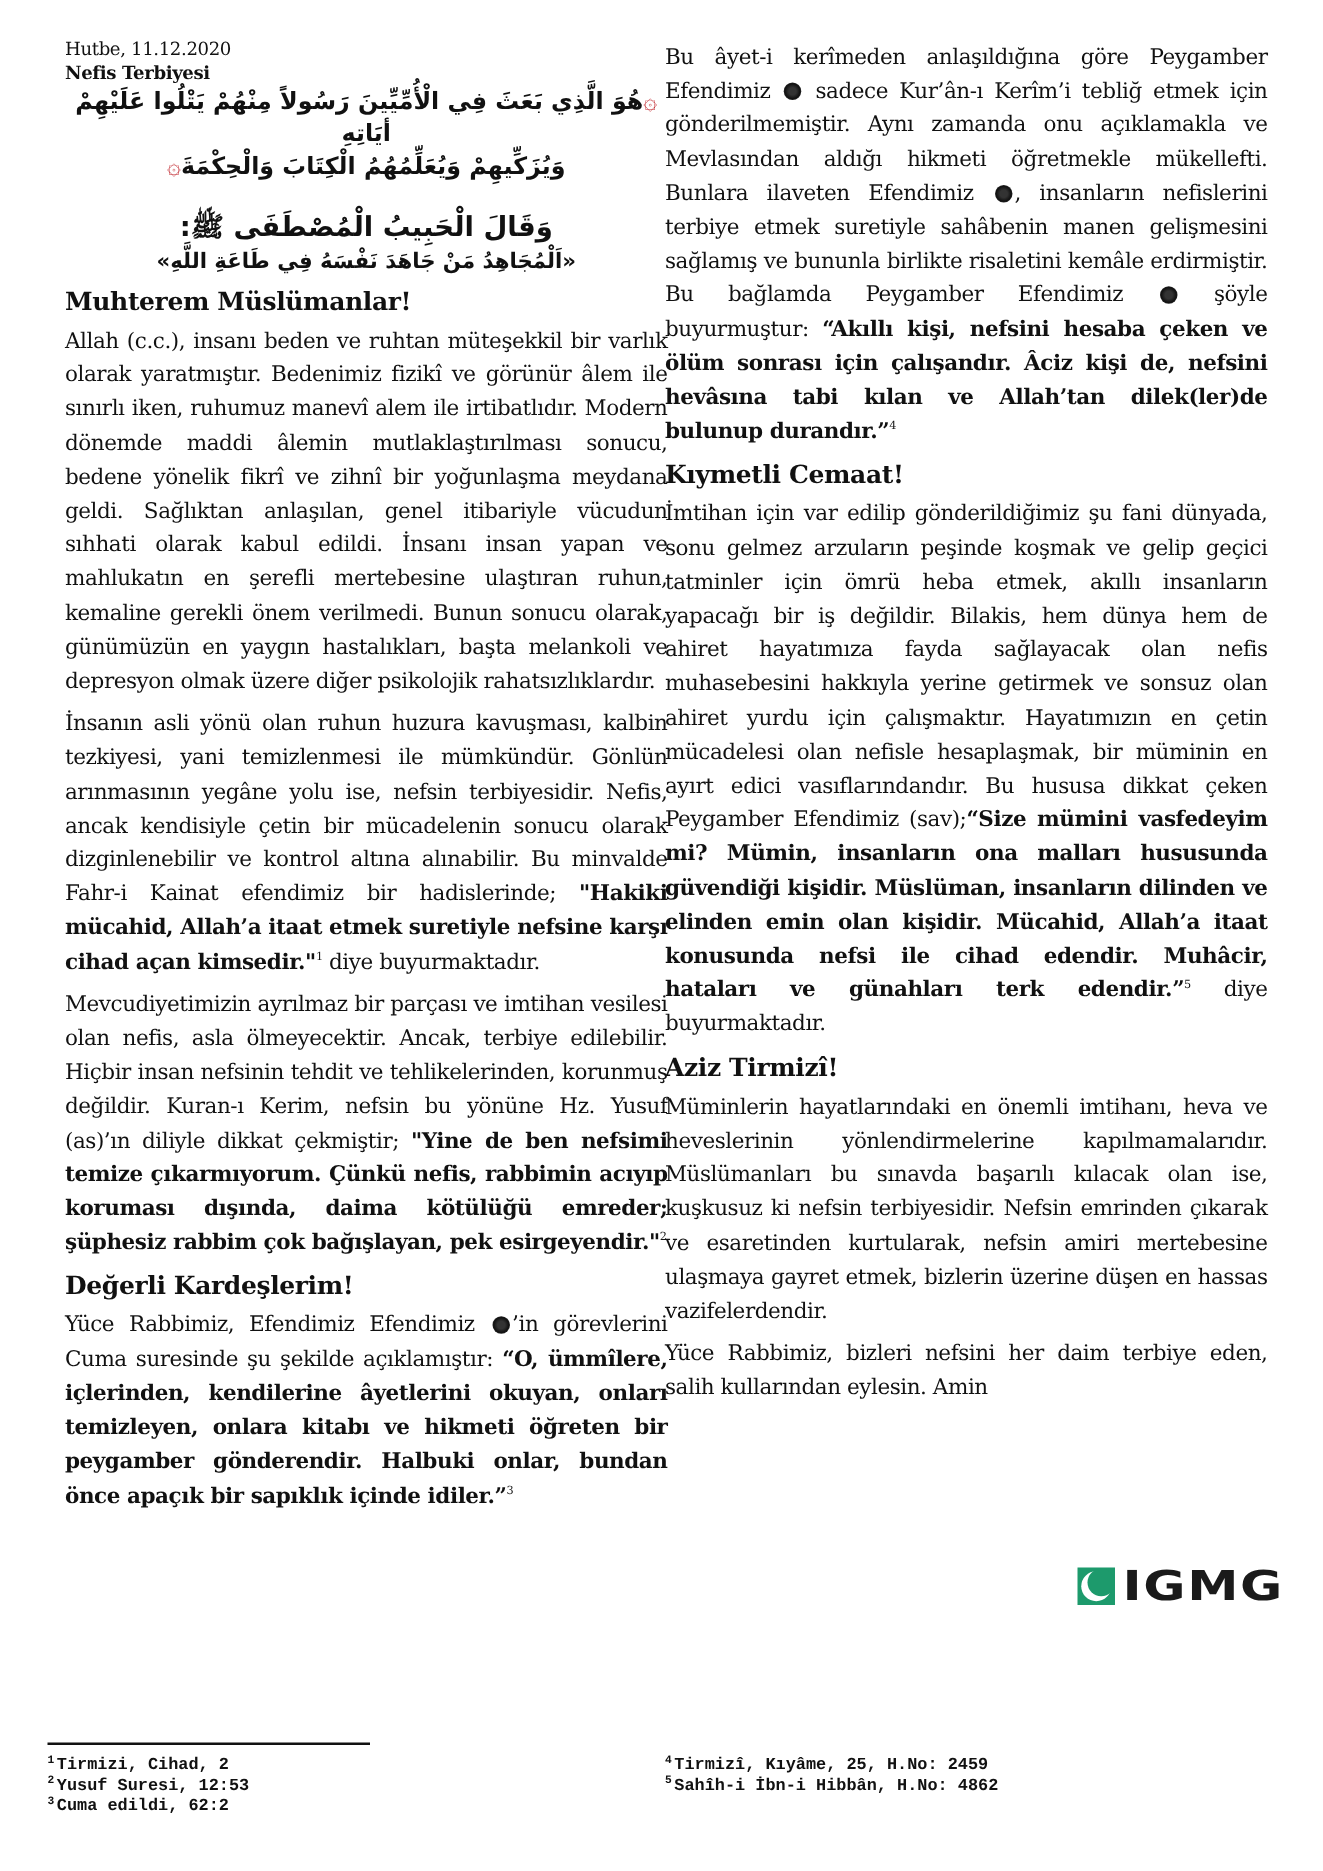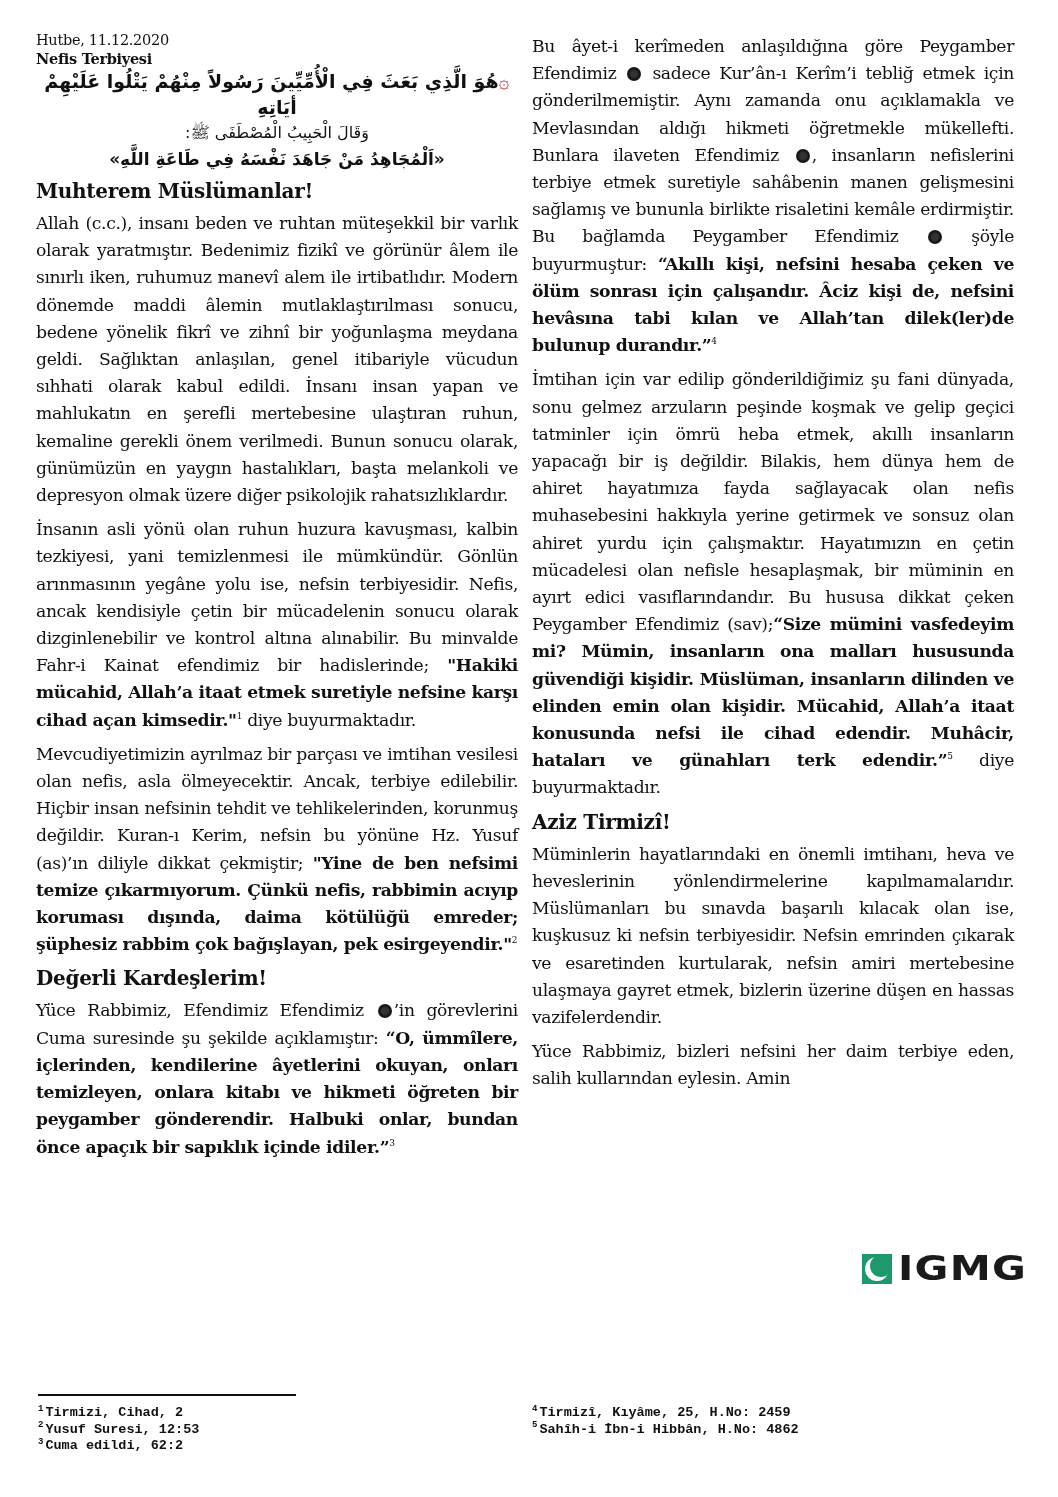--- a/index.html
+++ b/index.html
@@ -1,28 +1,28 @@
 <!DOCTYPE html>
 <html><head>
   <meta charset="utf-8">
   <style>
     html, body { margin: 0; padding: 0; background: #ffffff; }
     body { width: 1058px; height: 1497px; position: relative; overflow: hidden;
            font-family: "DejaVu Serif", "Liberation Serif", serif; color: #111; }
     .col { position: absolute; top: 0; width: 482px; }
-    .col-left { left: 36px; }
+    .col-left { left: 52px; }
     .col-right { left: 532px; }
     .para { font-size: 17.2px; line-height: 27.2px; text-align: justify; margin: 0 0 7px 0; letter-spacing: -0.35px; }
     .para b { font-weight: bold; }
     .heading { font-size: 20px; font-weight: bold; line-height: 26px; margin: 0 0 6px 0; letter-spacing: -0.3px; }
     .meta-date { font-size: 14.5px; line-height: 20px; margin-top: 30px; letter-spacing: -0.3px; }
     .meta-title { font-size: 14.5px; font-weight: bold; line-height: 18px; letter-spacing: -0.3px; }
     .arabic { direction: rtl; text-align: center; font-family: "DejaVu Sans", sans-serif; line-height: 26px; }
     .arabic.verse { font-size: 19px; font-weight: bold; }
-    .arabic.narration { font-size: 16px; font-weight: normal; }
+    .arabic.narration { font-size: 22px; font-weight: bold; margin-top: 24px; }
     .arabic.hadith { font-size: 17px; font-weight: bold; margin-bottom: 6px; }
     .orn { color: #c0262d; font-weight: normal; }
     .sup { font-size: 9px; vertical-align: super; line-height: 0; }
     .saw { display: inline-block; width: 14px; height: 14px; border-radius: 50%;
            background: radial-gradient(circle, #333 30%, #111 60%, #555 100%);
            vertical-align: -2px; margin: 0 2px; }
     .fn-rule { position: absolute; left: 38px; top: 1394px; width: 258px; height: 2px; background: #111; }
     .footnotes { position: absolute; font-family: Liberation Mono, monospace; font-size: 13.5px; line-height: 16.5px; font-weight: bold; }
     .footnotes-left { left: 38px; top: 1405px; }
     .footnotes-right { left: 532px; top: 1405px; }
@@ -36,20 +36,23 @@
 </head>
 <body>
 
 <div class="col col-left">
   <div class="meta-date">Hutbe, 11.12.2020</div>
   <div class="meta-title">Nefis Terbiyesi</div>
 
   <div class="arabic verse">
     <span class="orn">۞</span><span>هُوَ الَّذِي بَعَثَ فِي الْأُمِّيِّينَ رَسُولاً مِنْهُمْ يَتْلُوا عَلَيْهِمْ أيَاتِهِ</span>
   </div>
+  <div class="arabic verse">
+    <span>وَيُزَكِّيهِمْ وَيُعَلِّمُهُمُ الْكِتَابَ وَالْحِكْمَةَ</span><span class="orn">۞</span>
+  </div>
   <div class="arabic narration">وَقَالَ الْحَبِيبُ الْمُصْطَفَى ﷺ:</div>
   <div class="arabic hadith">«اَلْمُجَاهِدُ مَنْ جَاهَدَ نَفْسَهُ فِي طَاعَةِ اللَّهِ»</div>
 
   <div class="heading">Muhterem Müslümanlar!</div>
   <p class="para">Allah (c.c.), insanı beden ve ruhtan müteşekkil bir varlık olarak yaratmıştır. Bedenimiz fizikî ve görünür âlem ile sınırlı iken, ruhumuz manevî alem ile irtibatlıdır. Modern dönemde maddi âlemin mutlaklaştırılması sonucu, bedene yönelik fikrî ve zihnî bir yoğunlaşma meydana geldi. Sağlıktan anlaşılan, genel itibariyle vücudun sıhhati olarak kabul edildi. İnsanı insan yapan ve mahlukatın en şerefli mertebesine ulaştıran ruhun, kemaline gerekli önem verilmedi. Bunun sonucu olarak, günümüzün en yaygın hastalıkları, başta melankoli ve depresyon olmak üzere diğer psikolojik rahatsızlıklardır.</p>
   <p class="para">
     <span>İnsanın asli yönü olan ruhun huzura kavuşması, kalbin tezkiyesi, yani temizlenmesi ile mümkündür. Gönlün arınmasının yegâne yolu ise, nefsin terbiyesidir. Nefis, ancak kendisiyle çetin bir mücadelenin sonucu olarak dizginlenebilir ve kontrol altına alınabilir. Bu minvalde Fahr-i Kainat efendimiz bir hadislerinde; </span><b>"Hakiki mücahid, Allah’a itaat etmek suretiyle nefsine karşı cihad açan kimsedir."</b><span class="sup">1</span><span> diye buyurmaktadır.</span>
   </p>
   <p class="para">
     <span>Mevcudiyetimizin ayrılmaz bir parçası ve imtihan vesilesi olan nefis, asla ölmeyecektir. Ancak, terbiye edilebilir. Hiçbir insan nefsinin tehdit ve tehlikelerinden, korunmuş değildir. Kuran-ı Kerim, nefsin bu yönüne Hz. Yusuf (as)’ın diliyle dikkat çekmiştir; </span><b>"Yine de ben nefsimi temize çıkarmıyorum. Çünkü nefis, rabbimin acıyıp koruması dışında, daima kötülüğü emreder; şüphesiz rabbim çok bağışlayan, pek esirgeyendir."</b><span class="sup">2</span>
@@ -59,20 +62,21 @@
   <p class="para">
     <span>Yüce Rabbimiz, Efendimiz Efendimiz </span><span class="saw"></span><span>’in görevlerini Cuma suresinde şu şekilde açıklamıştır: </span><b>“O, ümmîlere, içlerinden, kendilerine âyetlerini okuyan, onları temizleyen, onlara kitabı ve hikmeti öğreten bir peygamber gönderendir. Halbuki onlar, bundan önce apaçık bir sapıklık içinde idiler.”</b><span class="sup">3</span>
   </p>
 </div>
 
 <div class="col col-right" style="top:33px;">
   <p class="para">
     <span>Bu âyet-i kerîmeden anlaşıldığına göre Peygamber Efendimiz </span><span class="saw"></span><span> sadece Kur’ân-ı Kerîm’i tebliğ etmek için gönderilmemiştir. Aynı zamanda onu açıklamakla ve Mevlasından aldığı hikmeti öğretmekle mükellefti. Bunlara ilaveten Efendimiz </span><span class="saw"></span><span>, insanların nefislerini terbiye etmek suretiyle sahâbenin manen gelişmesini sağlamış ve bununla birlikte risaletini kemâle erdirmiştir. Bu bağlamda Peygamber Efendimiz </span><span class="saw"></span><span> şöyle buyurmuştur: </span><b>“Akıllı kişi, nefsini hesaba çeken ve ölüm sonrası için çalışandır. Âciz kişi de, nefsini hevâsına tabi kılan ve Allah’tan dilek(ler)de bulunup durandır.”</b><span class="sup">4</span>
   </p>
 
+  <div class="heading">Kıymetli Cemaat!</div>
   <p class="para">
     <span>İmtihan için var edilip gönderildiğimiz şu fani dünyada, sonu gelmez arzuların peşinde koşmak ve gelip geçici tatminler için ömrü heba etmek, akıllı insanların yapacağı bir iş değildir. Bilakis, hem dünya hem de ahiret hayatımıza fayda sağlayacak olan nefis muhasebesini hakkıyla yerine getirmek ve sonsuz olan ahiret yurdu için çalışmaktır. Hayatımızın en çetin mücadelesi olan nefisle hesaplaşmak, bir müminin en ayırt edici vasıflarındandır. Bu hususa dikkat çeken Peygamber Efendimiz (sav);</span><b>“Size mümini vasfedeyim mi? Mümin, insanların ona malları hususunda güvendiği kişidir. Müslüman, insanların dilinden ve elinden emin olan kişidir. Mücahid, Allah’a itaat konusunda nefsi ile cihad edendir. Muhâcir, hataları ve günahları terk edendir.”</b><span class="sup">5</span><span> diye buyurmaktadır.</span>
   </p>
 
   <div class="heading">Aziz Tirmizî!</div>
   <p class="para">Müminlerin hayatlarındaki en önemli imtihanı, heva ve heveslerinin yönlendirmelerine kapılmamalarıdır. Müslümanları bu sınavda başarılı kılacak olan ise, kuşkusuz ki nefsin terbiyesidir. Nefsin emrinden çıkarak ve esaretinden kurtularak, nefsin amiri mertebesine ulaşmaya gayret etmek, bizlerin üzerine düşen en hassas vazifelerdendir.</p>
   <p class="para">Yüce Rabbimiz, bizleri nefsini her daim terbiye eden, salih kullarından eylesin. Amin</p>
 </div>
 
 <div class="logo">

